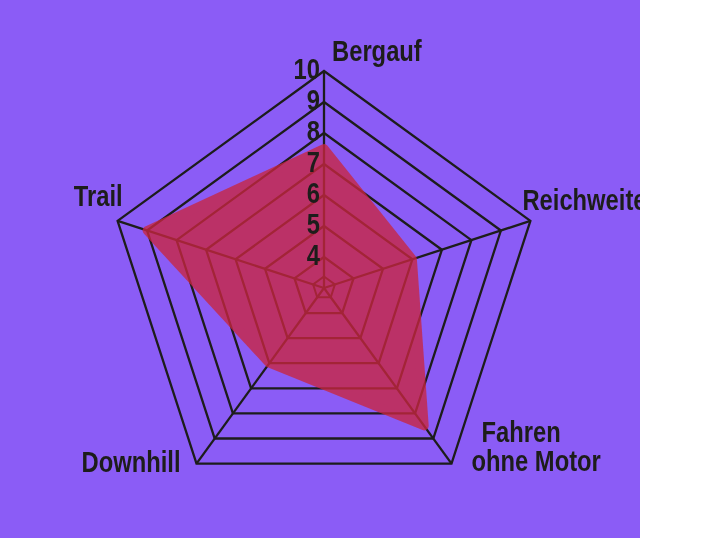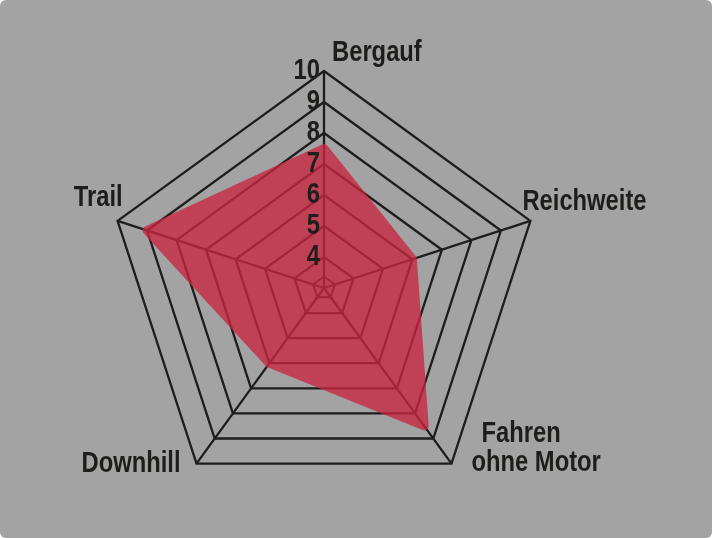--- a/index.html
+++ b/index.html
@@ -1,23 +1,22 @@
 <!DOCTYPE html>
 <html><head>
 <meta charset="utf-8">
 <style>
   html, body { margin: 0; padding: 0; background: #ffffff; }
   .stage {
     position: relative;
-    width: 712px;
+    width: 640px;
     height: 538px;
-    background: #a3a3a3;
+    background: #8b5cf6;
     overflow: hidden;
     font-family: "Liberation Sans", sans-serif;
-    border-radius: 6px;
   }
   svg text {
     font-family: "Liberation Sans", sans-serif;
     font-weight: 700;
     fill: #1d1d1b;
   }
 </style>
 </head>
 <body>
 

